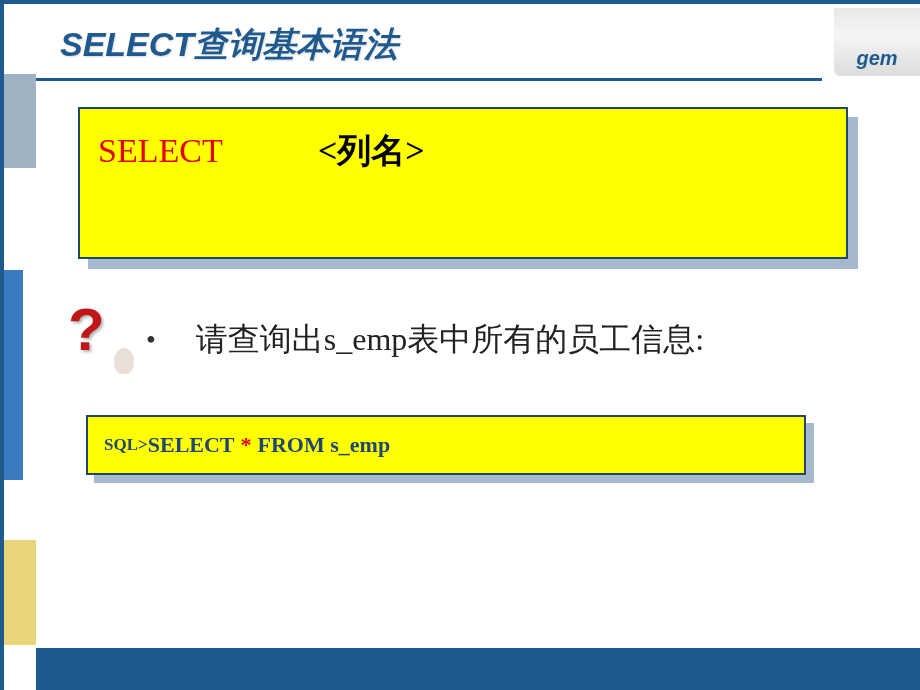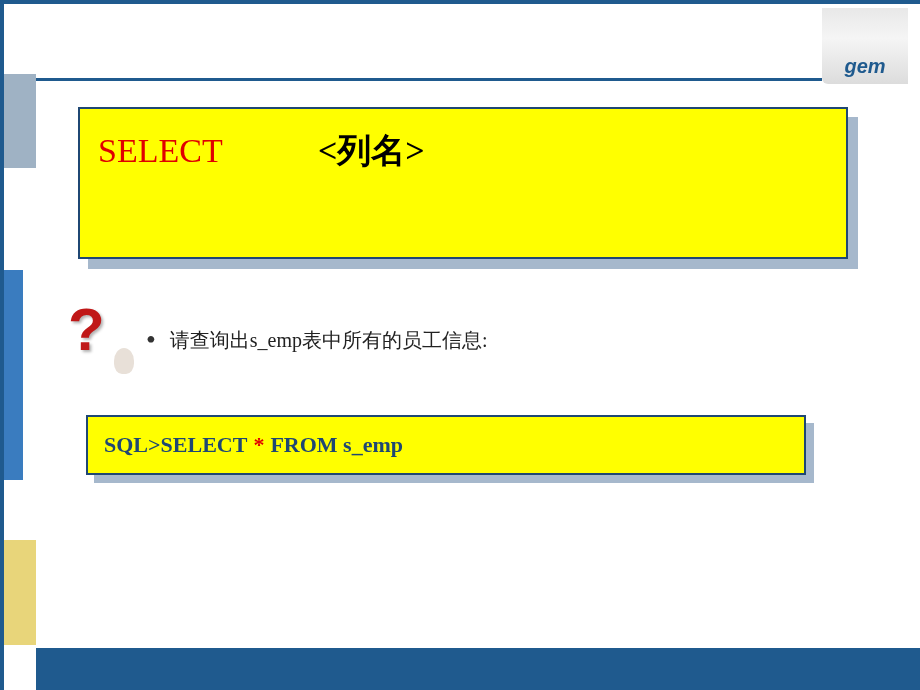--- a/index.html
+++ b/index.html
@@ -72,24 +72,24 @@
     .bottom-thin-line {
       position: absolute;
       left: 36px;
       right: 0;
       bottom: 40px;
       height: 2px;
       background: #1f5a8e;
     }
     .logo {
       position: absolute;
-      right: 12px;
+      right: 0;
       top: 8px;
       width: 86px;
-      height: 76px;
+      height: 68px;
       background: linear-gradient(180deg, #e8e8e8 0%, #f5f5f5 40%, #dcdcdc 100%);
       display: flex;
       align-items: flex-end;
       justify-content: center;
       padding-bottom: 6px;
       border-bottom-left-radius: 6px;
     }
     .logo span {
       font-size: 20px;
       font-style: italic;
@@ -177,23 +177,24 @@
       background: #e8e0d8;
       border-radius: 50% 50% 40% 40%;
     }
     .bullet {
       font-size: 28px;
       color: #333;
       margin-right: 14px;
       font-family: "Times New Roman", serif;
     }
     .question-text {
-      font-size: 20px;
+      font-size: 32px;
       color: #222;
       font-family: "SimSun", "Times New Roman", serif;
+      margin-left: 26px;
     }
     .sql-shadow {
       position: absolute;
       left: 94px;
       top: 423px;
       width: 720px;
       height: 60px;
       background: #a6b8cc;
     }
     .sql-box {
@@ -203,21 +204,21 @@
       width: 720px;
       height: 60px;
       background: #ffff00;
       border: 2px solid #1f4773;
       display: flex;
       align-items: center;
       padding-left: 16px;
     }
     .sql-box .prompt {
       color: #1f4773;
-      font-size: 22px;
+      font-size: 17px;
       font-weight: bold;
       font-family: "Times New Roman", serif;
     }
     .sql-box .kw2 {
       color: #1f4773;
       font-size: 22px;
       font-weight: bold;
       font-family: "Times New Roman", serif;
     }
     .sql-box .star {
@@ -237,20 +238,21 @@
   <div class="left-grey-box"></div>
   <div class="left-blue-box"></div>
   <div class="left-yellow-box"></div>
   <div class="bottom-thin-line"></div>
   <div class="bottom-bar"></div>
 
   <div class="logo">
     <span>gem</span>
   </div>
 
+  <div class="title">SELECT查询基本语法</div>
   <div class="title-underline"></div>
 
   <div class="syntax-shadow"></div>
   <div class="syntax-box">
     <div class="syntax-line">
       <span class="kw">SELECT</span>
       <span class="arg">&lt;列名&gt;</span>
     </div>
   </div>
 

